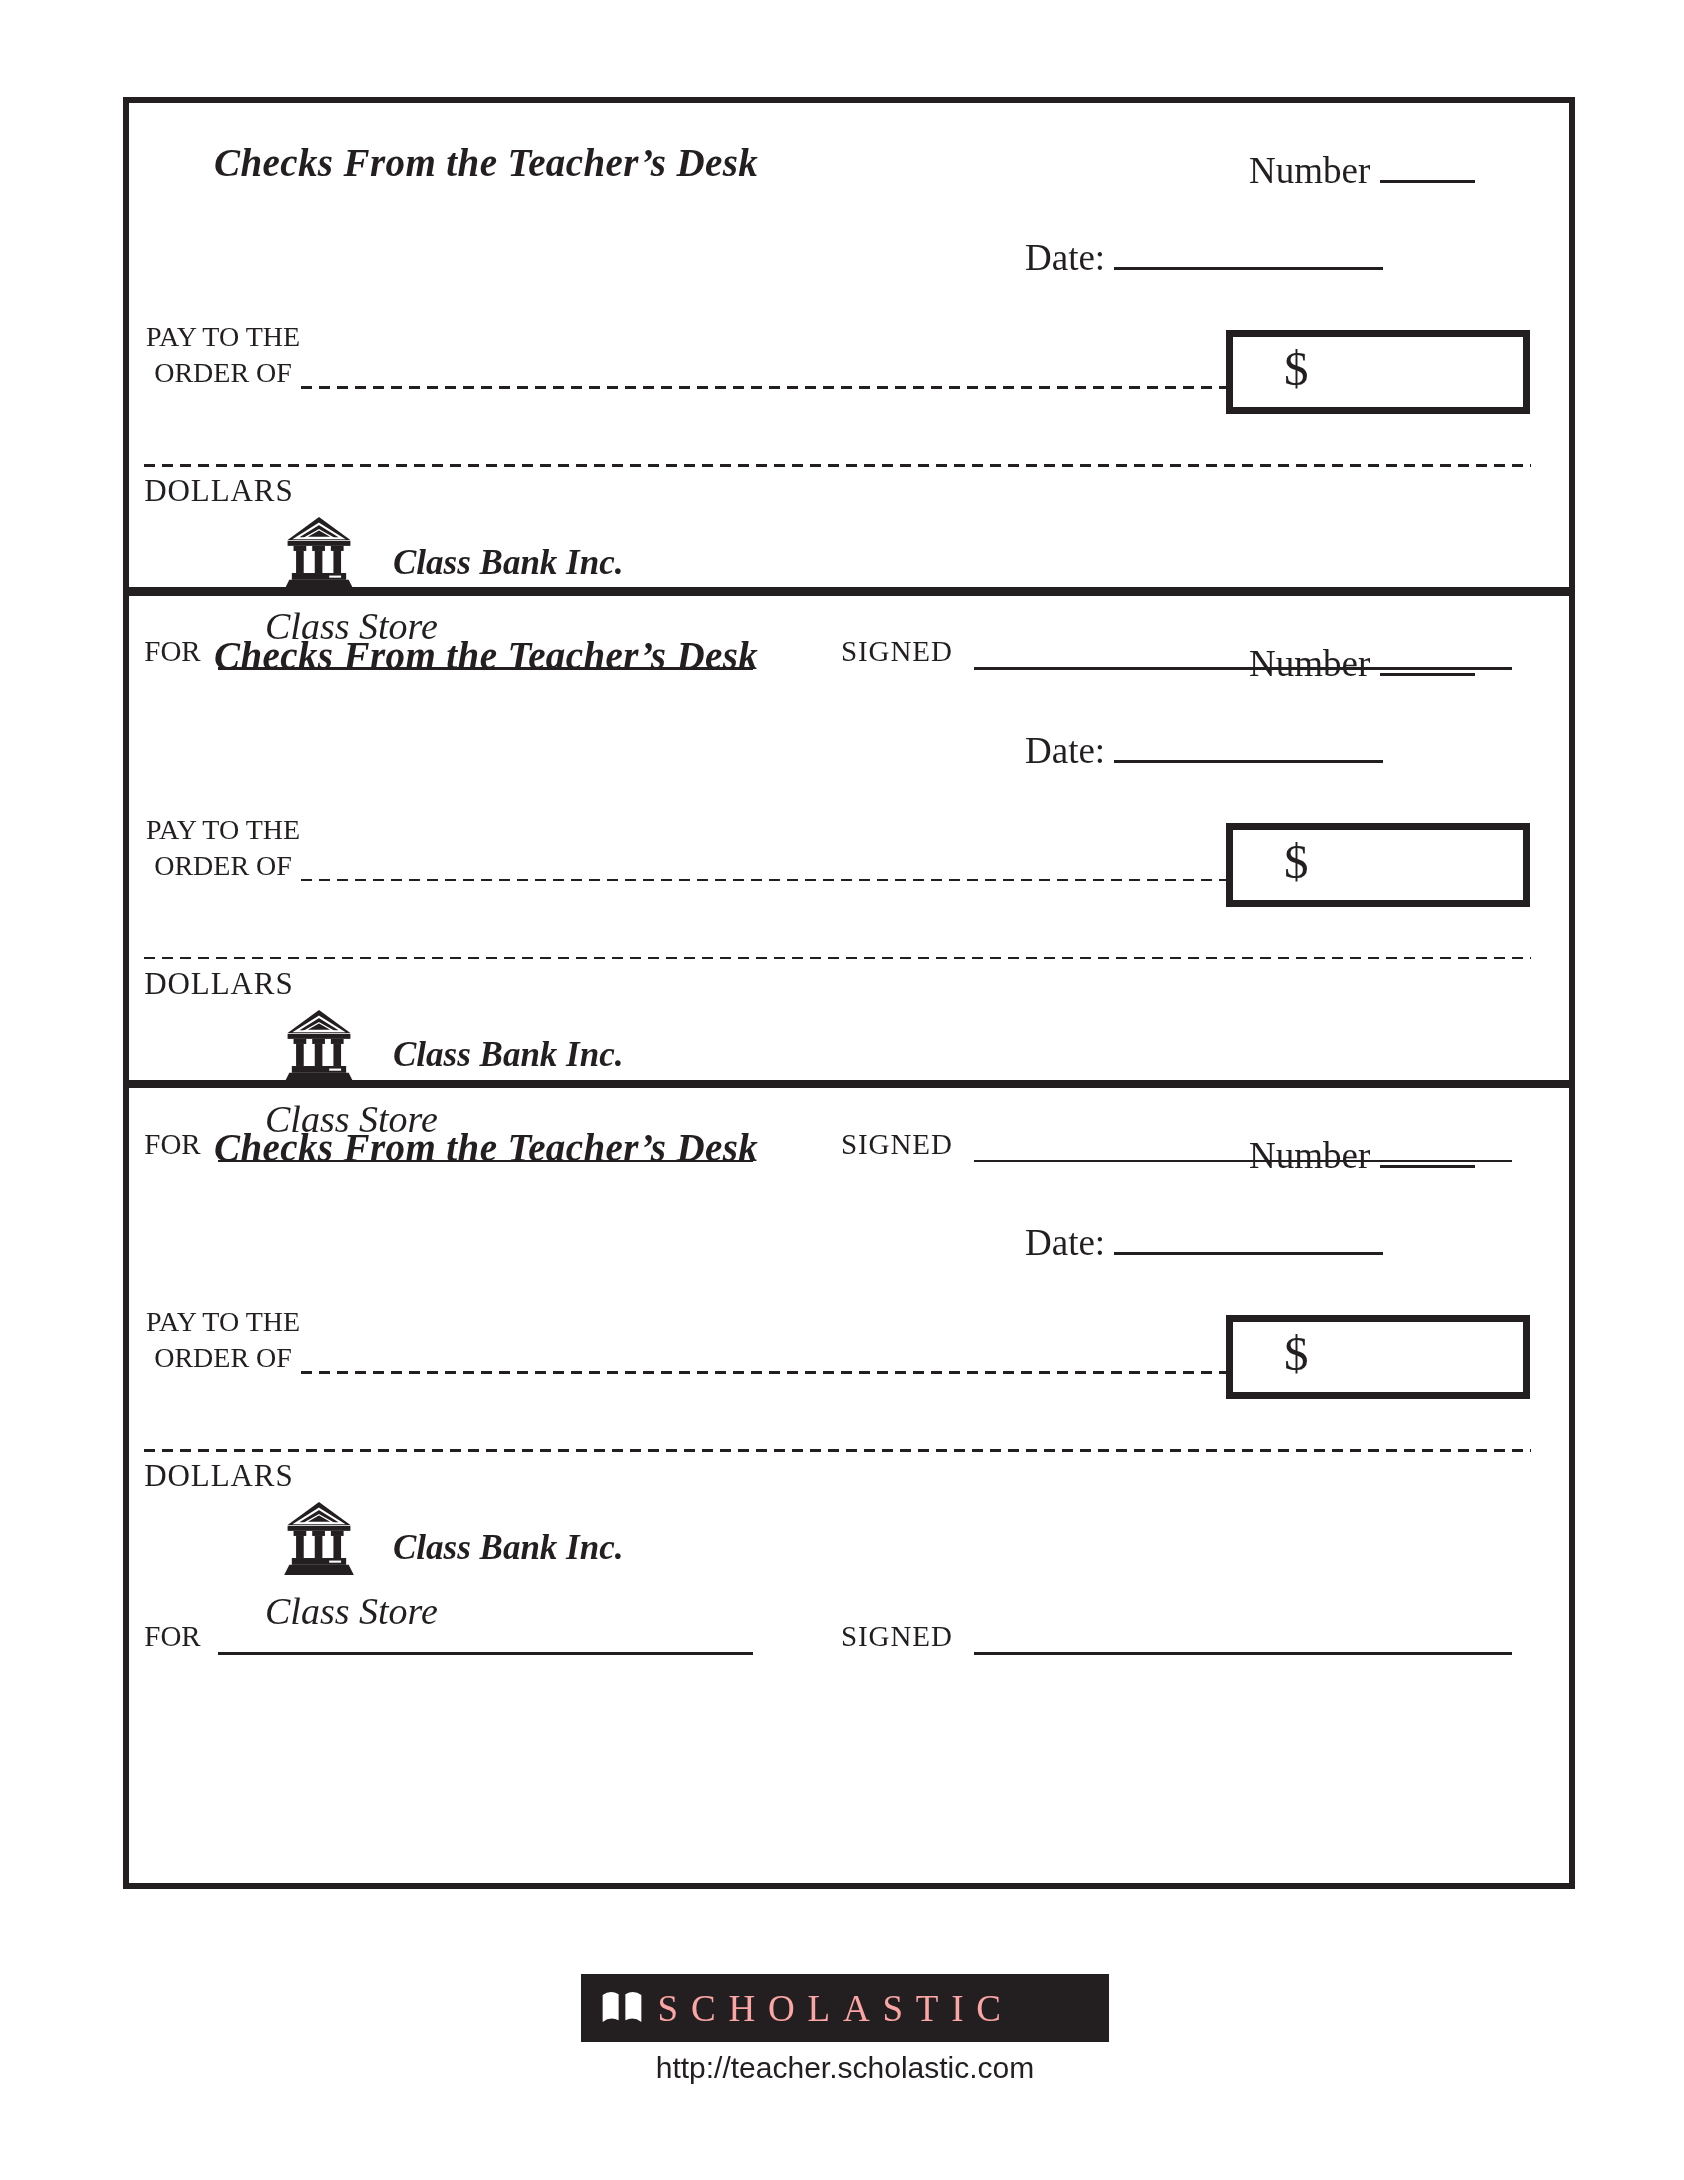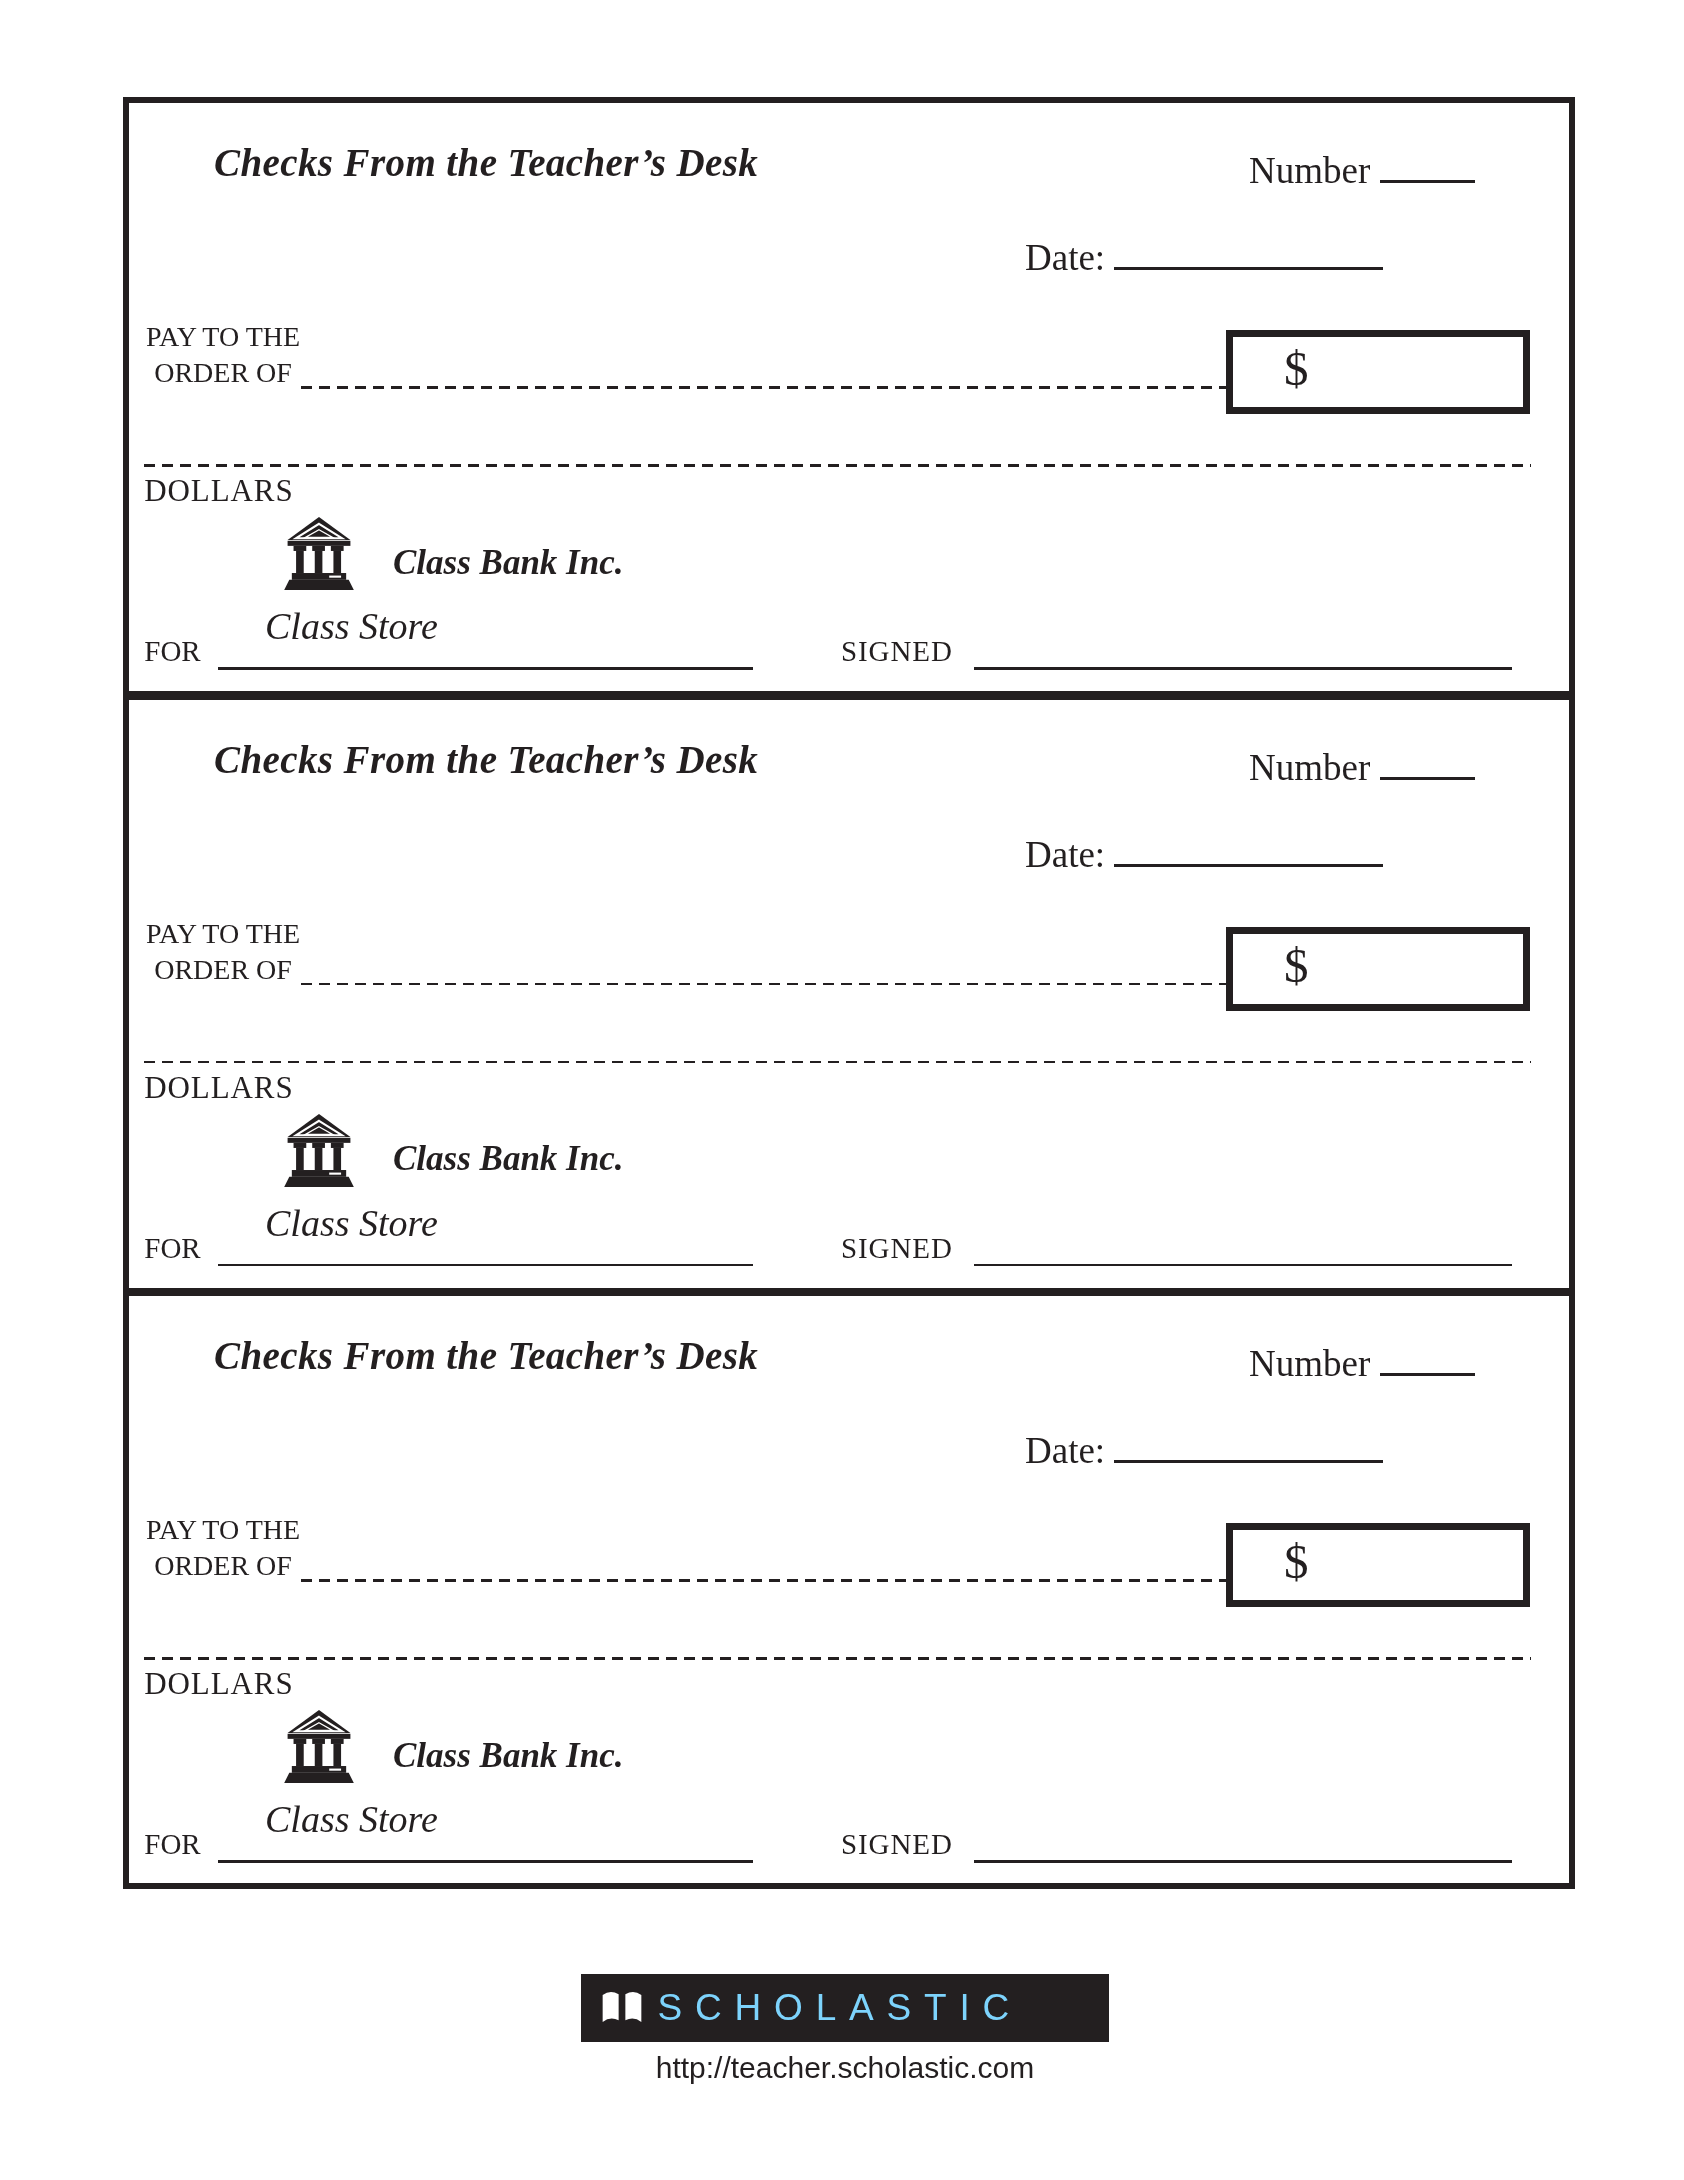--- a/index.html
+++ b/index.html
@@ -9,21 +9,21 @@
     font-family:"Liberation Serif", serif;
     color:#231f20;
   }
   
   .sheet{
     position:absolute;left:123px;top:97px;
     width:1440px;height:1780px;
     border:6px solid #231f20;
     background:#ffffff;
   }
-  .check{position:relative;width:100%;height:588px;}
+  .check{position:relative;width:100%;height:484px;}
   .divider{width:100%;height:8.5px;background:#231f20;}
   
   .chk-title{
     position:absolute;left:85px;top:37px;
     font-size:39px;font-weight:bold;font-style:italic;
     letter-spacing:0.4px;white-space:nowrap;
   }
   .chk-number{position:absolute;left:1120px;top:46px;font-size:37px;white-space:nowrap;text-align:right;}
   .chk-number .fill-line{display:inline-block;width:95px;height:2.6px;background:#231f20;margin-left:10.2px;vertical-align:baseline;}
   .chk-date{position:absolute;left:896px;top:133px;font-size:37px;white-space:nowrap;}
@@ -59,23 +59,23 @@
   .for-line{position:absolute;left:89px;top:564px;width:535px;height:2.6px;background:#231f20;}
   .chk-signed{position:absolute;left:712px;top:532px;font-size:29px;letter-spacing:0.9px;}
   .signed-line{position:absolute;left:845px;top:564px;width:538px;height:2.6px;background:#231f20;}
   
   .logo-box{
     position:absolute;left:581px;top:1974px;width:528px;height:68px;
     background:#231f20;display:flex;align-items:center;
   }
   .book-icon-wrap{width:44px;height:37px;margin-left:19px;flex:0 0 auto;}
   .logo-text{
-    color:#7dd3fc;font-size:37px;letter-spacing:12.8px;
+    color:#fca5a5;font-size:37px;letter-spacing:12.8px;
     margin-left:13.6px;white-space:nowrap;
-    font-family:Liberation Sans, sans-serif;
+    font-family:Liberation Serif, serif;
   }
   .footer-url{
     position:absolute;left:581px;top:2051px;width:528px;
     text-align:center;font-family:"Liberation Sans", sans-serif;
     font-weight:normal;font-size:30px;letter-spacing:0px;
   }
 </style>
 </head>
 <body>
 

